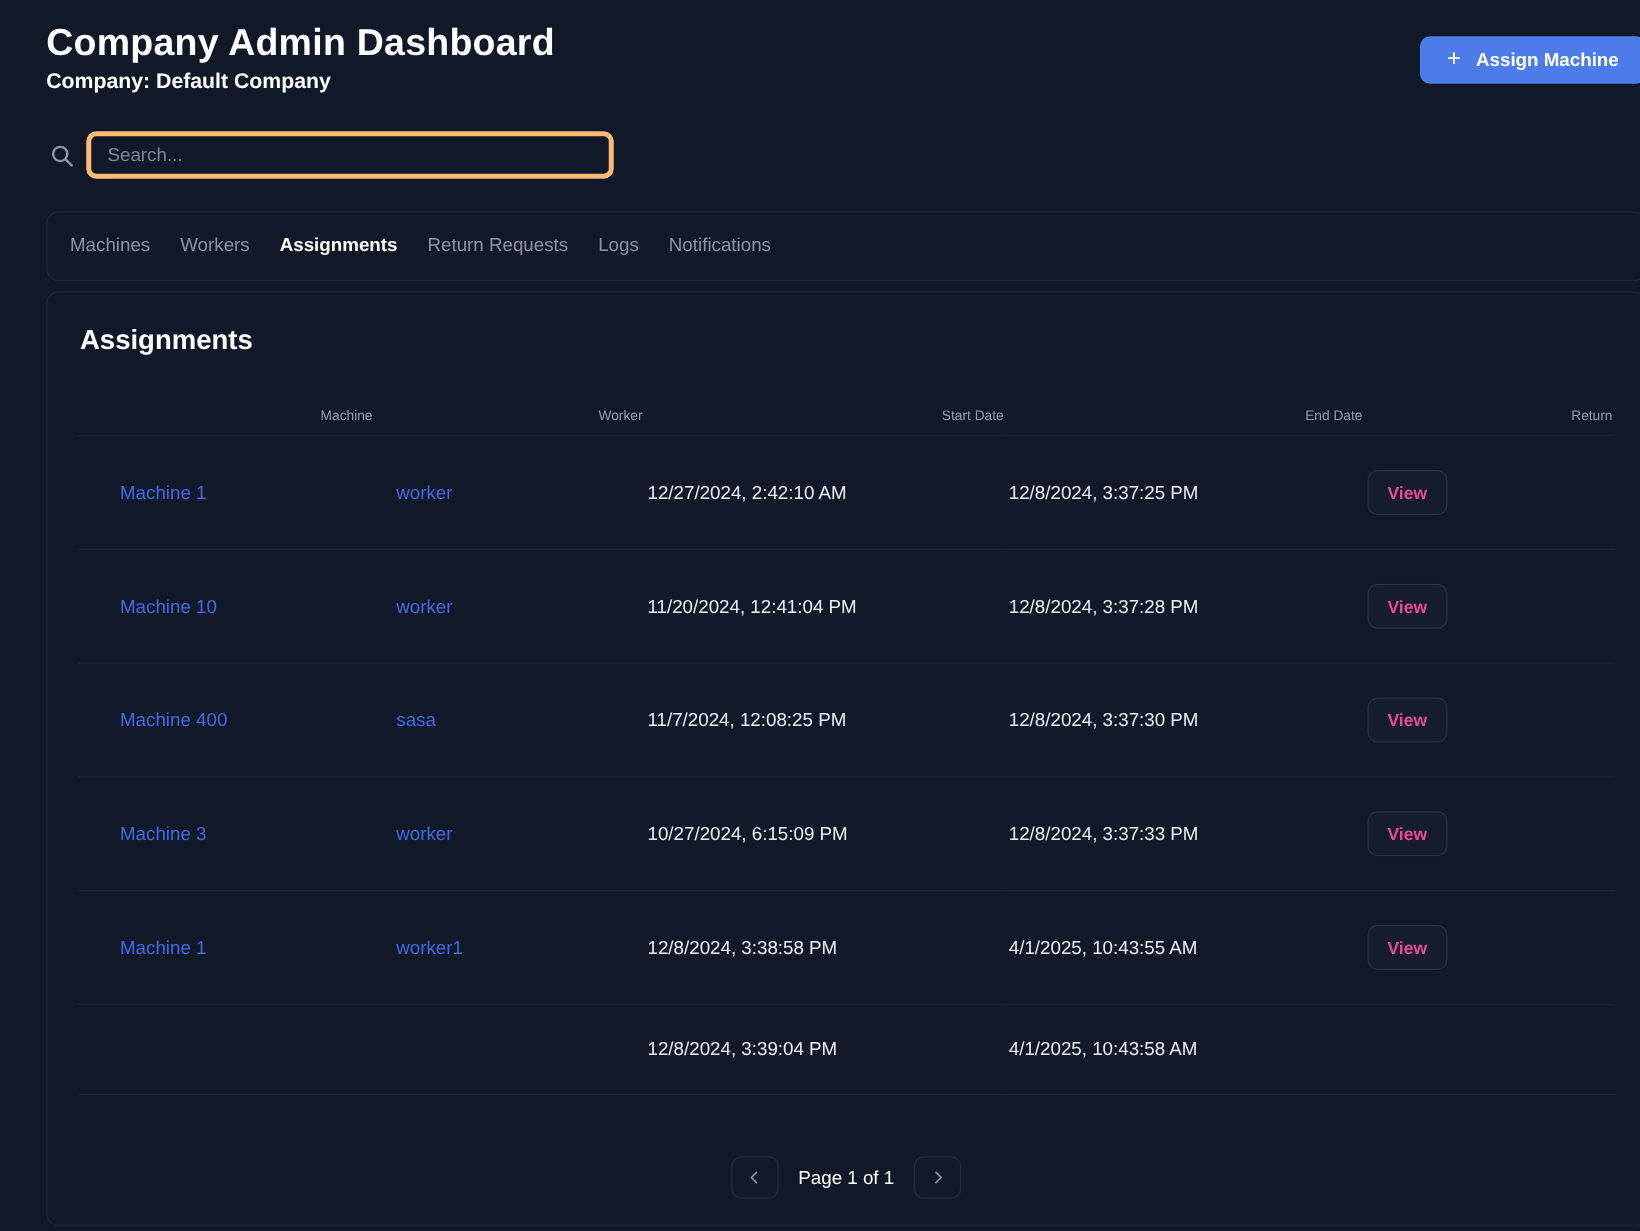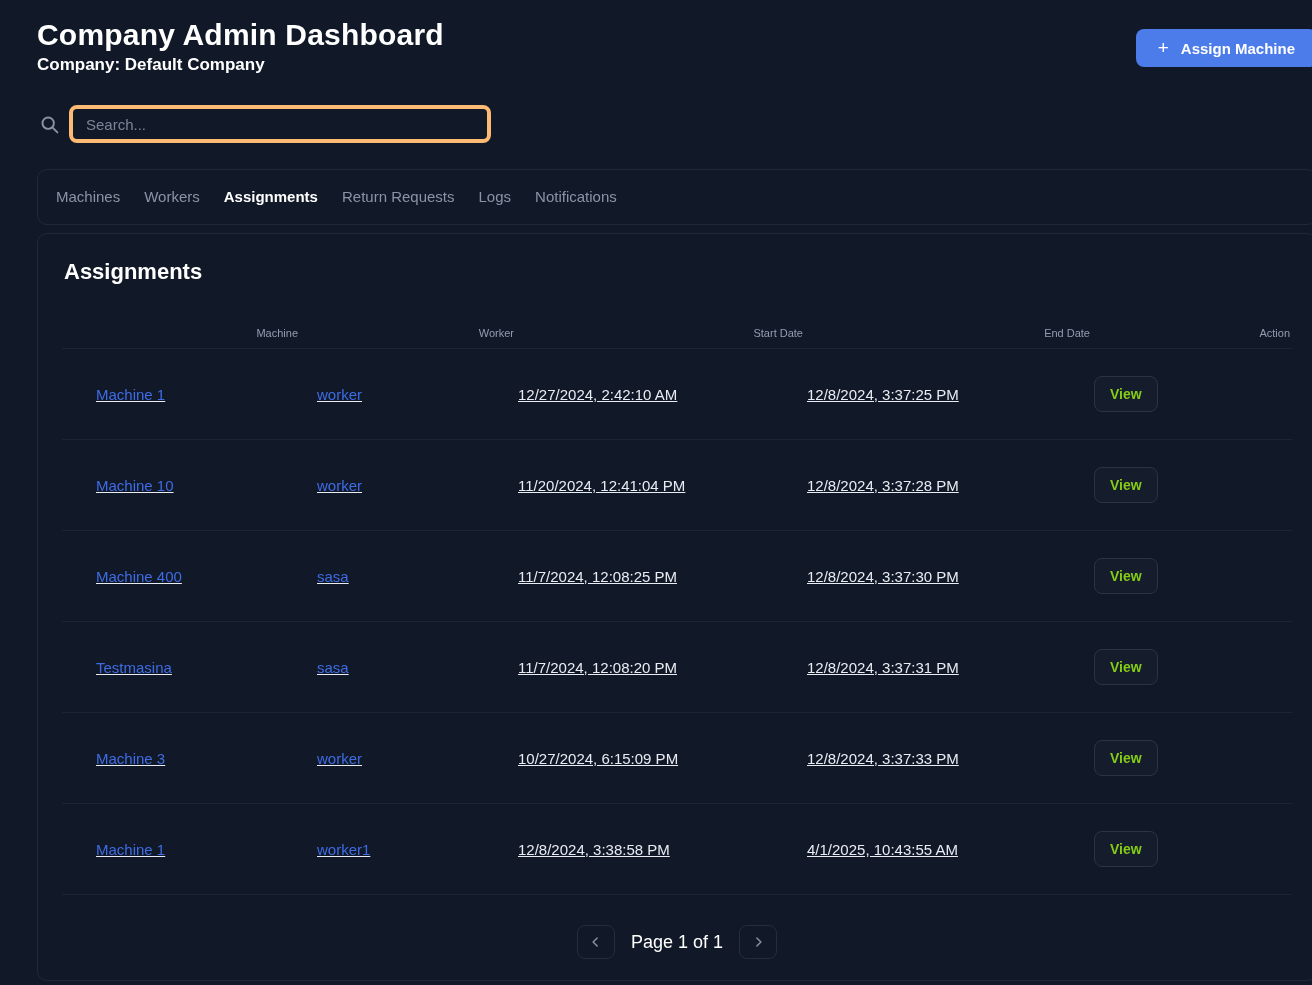--- a/index.html
+++ b/index.html
@@ -69,41 +69,41 @@
 
   .table-clip{height:594px;overflow:hidden;}
   table{width:100%;border-collapse:collapse;table-layout:fixed;}
   th{
     text-align:right;color:var(--muted);font-size:11px;font-weight:500;
     padding:9px 2px;border-bottom:1px solid var(--sep);white-space:nowrap;
   }
   th.h0{padding-left:18px;}
   td{
     padding:27px 2px;border-bottom:1px solid var(--sep);
-    font-size:15px;color:#e9ecf2;white-space:nowrap;vertical-align:middle;text-decoration:underline;
+    font-size:15px;color:#e9ecf2;white-space:nowrap;vertical-align:middle;
   }
   td.c1{padding-left:34px;}
   td.c2{padding-left:17px;}
   a.link{color:var(--link);text-decoration:none;font-size:15px;cursor:pointer;}
   .view-btn{
     min-width:58px;height:36px;padding:0 15px;
     background:rgba(255,255,255,0.02);border:1px solid var(--btnborder);border-radius:8px;
-    color:#84cc16;font-size:14px;font-weight:700;cursor:pointer;
+    color:#ec4899;font-size:14px;font-weight:700;cursor:pointer;
     font-family:inherit;
   }
 
   
   .pagination{margin-top:13px;display:flex;align-items:center;justify-content:center;gap:16px;}
   .page-btn{
     width:38px;height:34px;border:1px solid #252c3b;border-radius:8px;
     background:transparent;display:inline-flex;align-items:center;justify-content:center;
     cursor:pointer;
   }
   .page-btn svg{width:14px;height:14px;}
-  .page-label{font-size:18px;font-weight:500;color:#fff;}
+  .page-label{font-size:15px;font-weight:500;color:#fff;}
 </style>
 </head>
 <body>
 
 <div class="page">
 
   <div class="top-row">
     <div>
       <div class="page-title">Company Admin Dashboard</div>
       <div class="page-subtitle">Company: Default Company</div>
@@ -142,21 +142,21 @@
             <col style="width:289px">
             <col style="width:287px">
             <col>
         </colgroup>
         <thead>
             <tr>
               <th class="h0">Machine</th>
               <th class="h1">Worker</th>
               <th class="h2">Start Date</th>
               <th class="h3">End Date</th>
-              <th class="h4">Action</th>
+              <th class="h4">Return</th>
             </tr>
           </thead>
         <tbody>
             <tr>
     <td class="c1"><a class="link">Machine 1</a></td>
     <td class="c2"><a class="link">worker</a></td>
     <td class="c3">12/27/2024, 2:42:10 AM</td>
     <td class="c4">12/8/2024, 3:37:25 PM</td>
     <td class="c5"><button class="view-btn">View</button></td>
   </tr>
@@ -165,27 +165,20 @@
     <td class="c2"><a class="link">worker</a></td>
     <td class="c3">11/20/2024, 12:41:04 PM</td>
     <td class="c4">12/8/2024, 3:37:28 PM</td>
     <td class="c5"><button class="view-btn">View</button></td>
   </tr>
             <tr>
     <td class="c1"><a class="link">Machine 400</a></td>
     <td class="c2"><a class="link">sasa</a></td>
     <td class="c3">11/7/2024, 12:08:25 PM</td>
     <td class="c4">12/8/2024, 3:37:30 PM</td>
-    <td class="c5"><button class="view-btn">View</button></td>
-  </tr>
-            <tr>
-    <td class="c1"><a class="link">Testmasina</a></td>
-    <td class="c2"><a class="link">sasa</a></td>
-    <td class="c3">11/7/2024, 12:08:20 PM</td>
-    <td class="c4">12/8/2024, 3:37:31 PM</td>
     <td class="c5"><button class="view-btn">View</button></td>
   </tr>
             <tr>
     <td class="c1"><a class="link">Machine 3</a></td>
     <td class="c2"><a class="link">worker</a></td>
     <td class="c3">10/27/2024, 6:15:09 PM</td>
     <td class="c4">12/8/2024, 3:37:33 PM</td>
     <td class="c5"><button class="view-btn">View</button></td>
   </tr>
             <tr>

